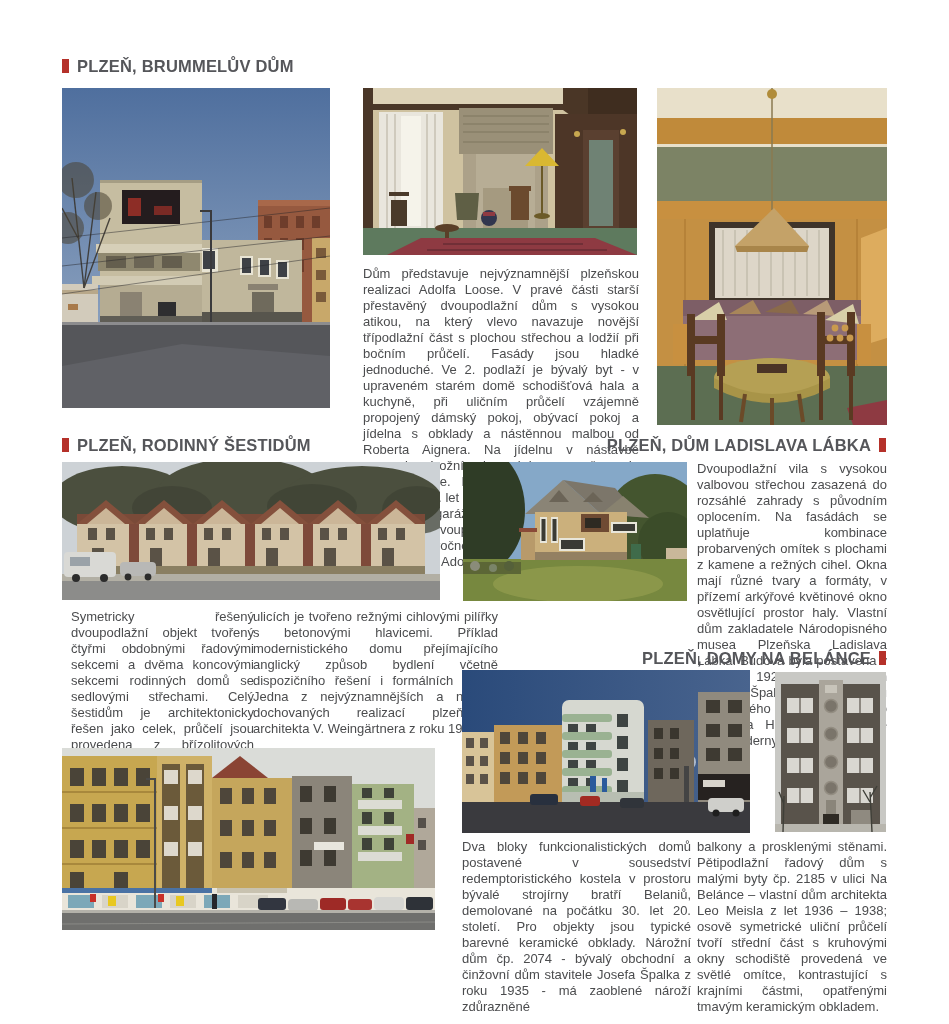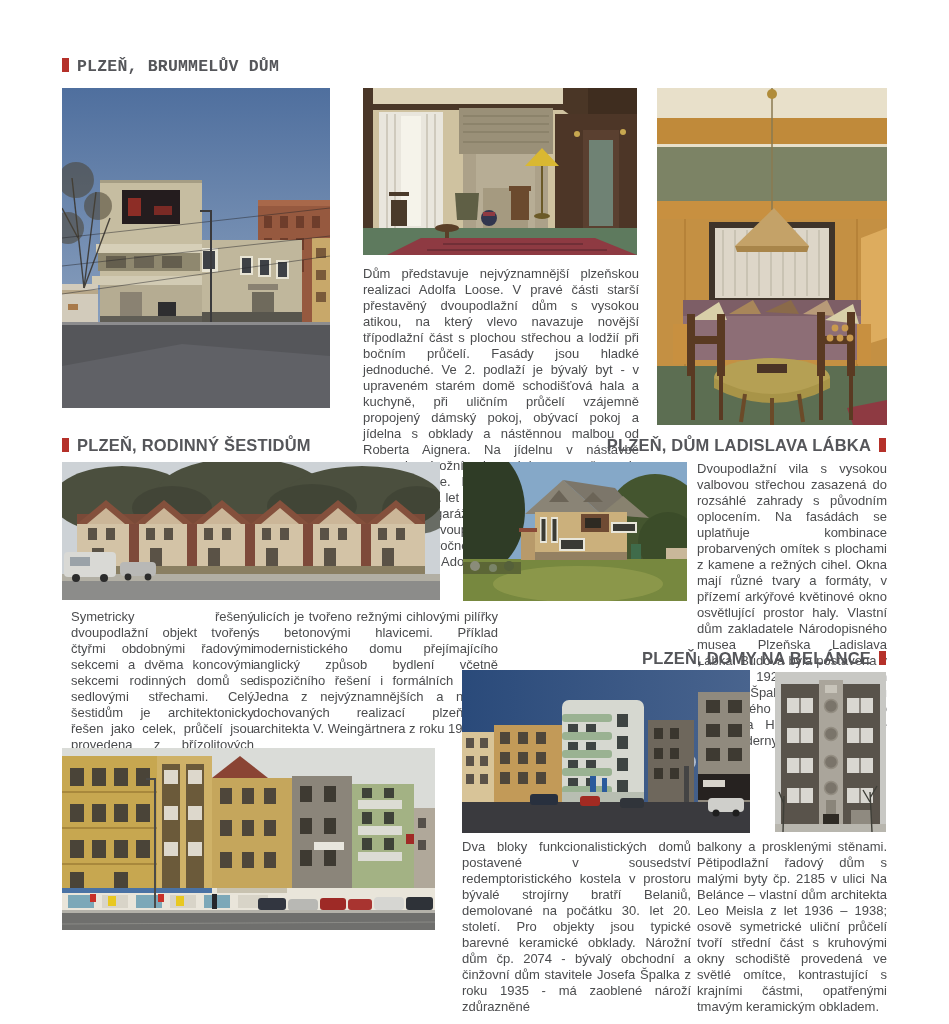--- a/index.html
+++ b/index.html
@@ -22,21 +22,21 @@
     text-align:justify;
   }
   .photo{ position:absolute; overflow:hidden; background:#ddd; }
   .photo svg{ display:block; width:100%; height:100%; }
 </style>
 </head>
 <body>
 
 <div id="page">
 
-  <div class="hdr" style="left:62px; top:57px;font-family:Liberation Mono, monospace;">
+  <div class="hdr" style="left:62px; top:57px;">
     <span class="bar left"></span><span>PLZEŇ, BRUMMELŮV DŮM</span>
   </div>
 
   <div class="photo" style="left:62px; top:88px; width:268px; height:320px;">
     <svg viewBox="0 0 268 320" preserveAspectRatio="none">
       <defs>
         <linearGradient id="skyA" x1="0" y1="0" x2="0" y2="1">
           <stop offset="0" stop-color="#4f6f9e"></stop>
             <stop offset="1" stop-color="#9db0c8"></stop>
         </linearGradient>

